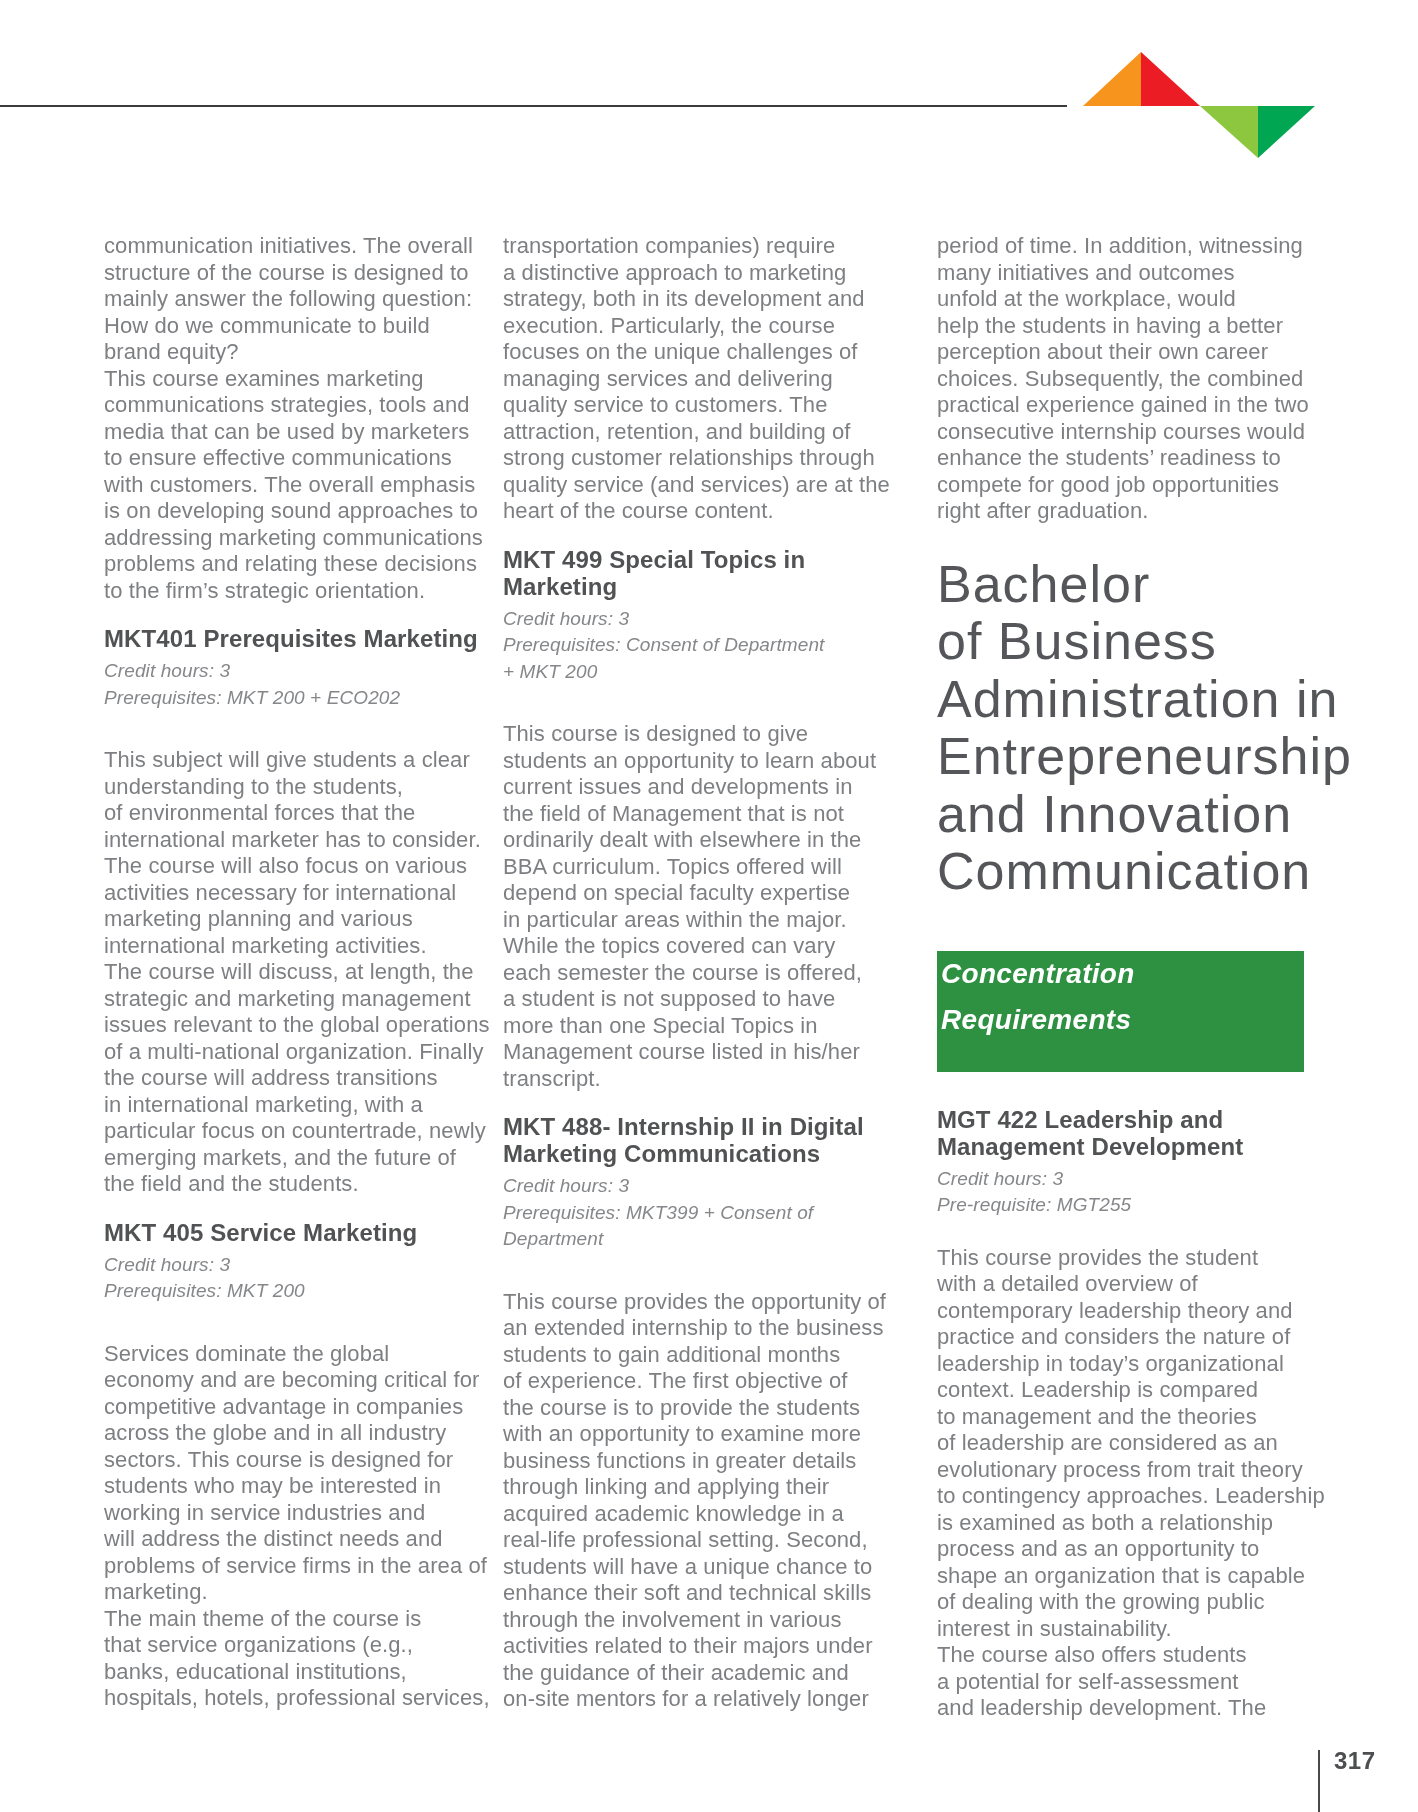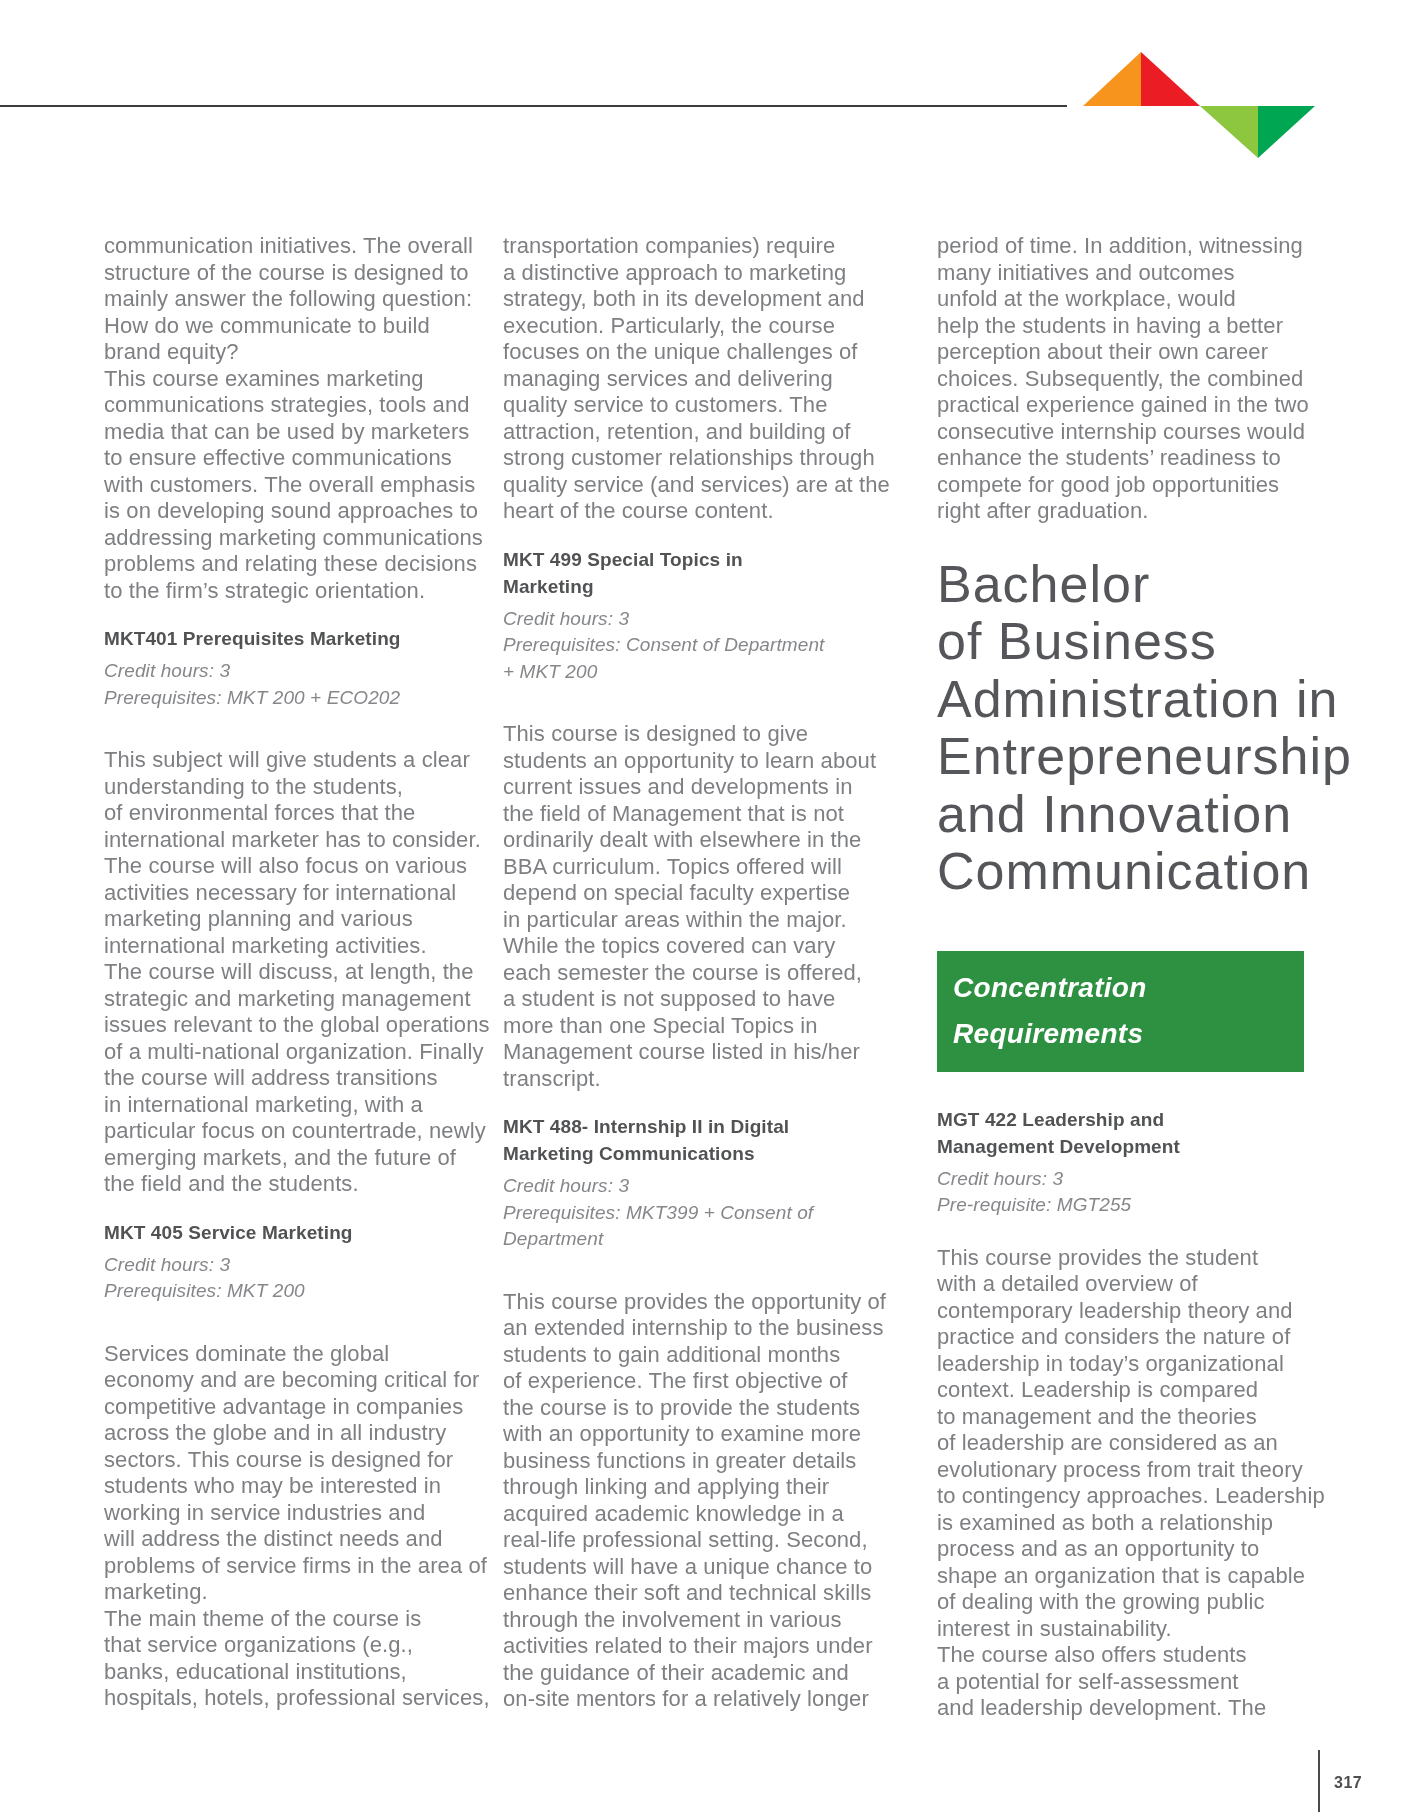--- a/index.html
+++ b/index.html
@@ -17,47 +17,47 @@
   
   .col{position:absolute;top:233px;}
   #col1{left:104px;width:430px;}
   #col2{left:503px;width:415px;}
   #col3{left:937px;width:440px;}
   .body{
     margin:0;font-size:22px;line-height:26.5px;color:var(--body-gray);
     white-space:pre-line;letter-spacing:.1px;font-weight:400;
   }
   .course-title{
-    margin:21px 0 6px 0;font-size:19px;line-height:27px;font-weight:700;
+    margin:21px 0 6px 0;font-size:24px;line-height:27px;font-weight:700;
     color:var(--heading-gray);white-space:pre-line;letter-spacing:.1px;
   }
   .meta{
     margin:0;font-style:italic;font-size:19px;line-height:26.5px;
     color:#85878a;white-space:pre-line;letter-spacing:.1px;
   }
   .meta + .body{margin-top:36px;}
   #col3 .meta + .body{margin-top:26px;}
   .program-title{
     margin:31px 0 0 0;font-size:52px;line-height:57.5px;font-weight:300;
     color:#55565a;white-space:pre-line;letter-spacing:1px;
   }
   .banner{
     margin-top:50px;width:367px;height:121px;background:var(--banner-green);
-    box-sizing:border-box;padding-left:16px;display:flex;flex-direction:column;justify-content:center;
+    box-sizing:border-box;padding-left:4px;display:flex;flex-direction:column;justify-content:flex-start;
   }
   .banner-text{
     color:#ffffff;font-weight:700;font-style:italic;font-size:28px;
     line-height:46px;white-space:pre-line;letter-spacing:.3px;
   }
   #col3 .course-title{margin-top:34px;}
   
   .footer-rule{position:absolute;left:1318px;top:1750px;width:2px;height:62px;background:#48494b;}
   .page-number{
     position:absolute;left:1334px;top:1747px;width:60px;
-    font-size:16px;font-weight:700;color:#4d4e50;letter-spacing:.5px;margin-top:27px;
+    font-size:24px;font-weight:700;color:#4d4e50;letter-spacing:.5px;
   }
 </style>
 </head>
 <body>
 
 <div class="page">
 
   <div class="header-rule"></div>
 
   <svg class="logo" viewBox="0 0 232 106" aria-hidden="true">

